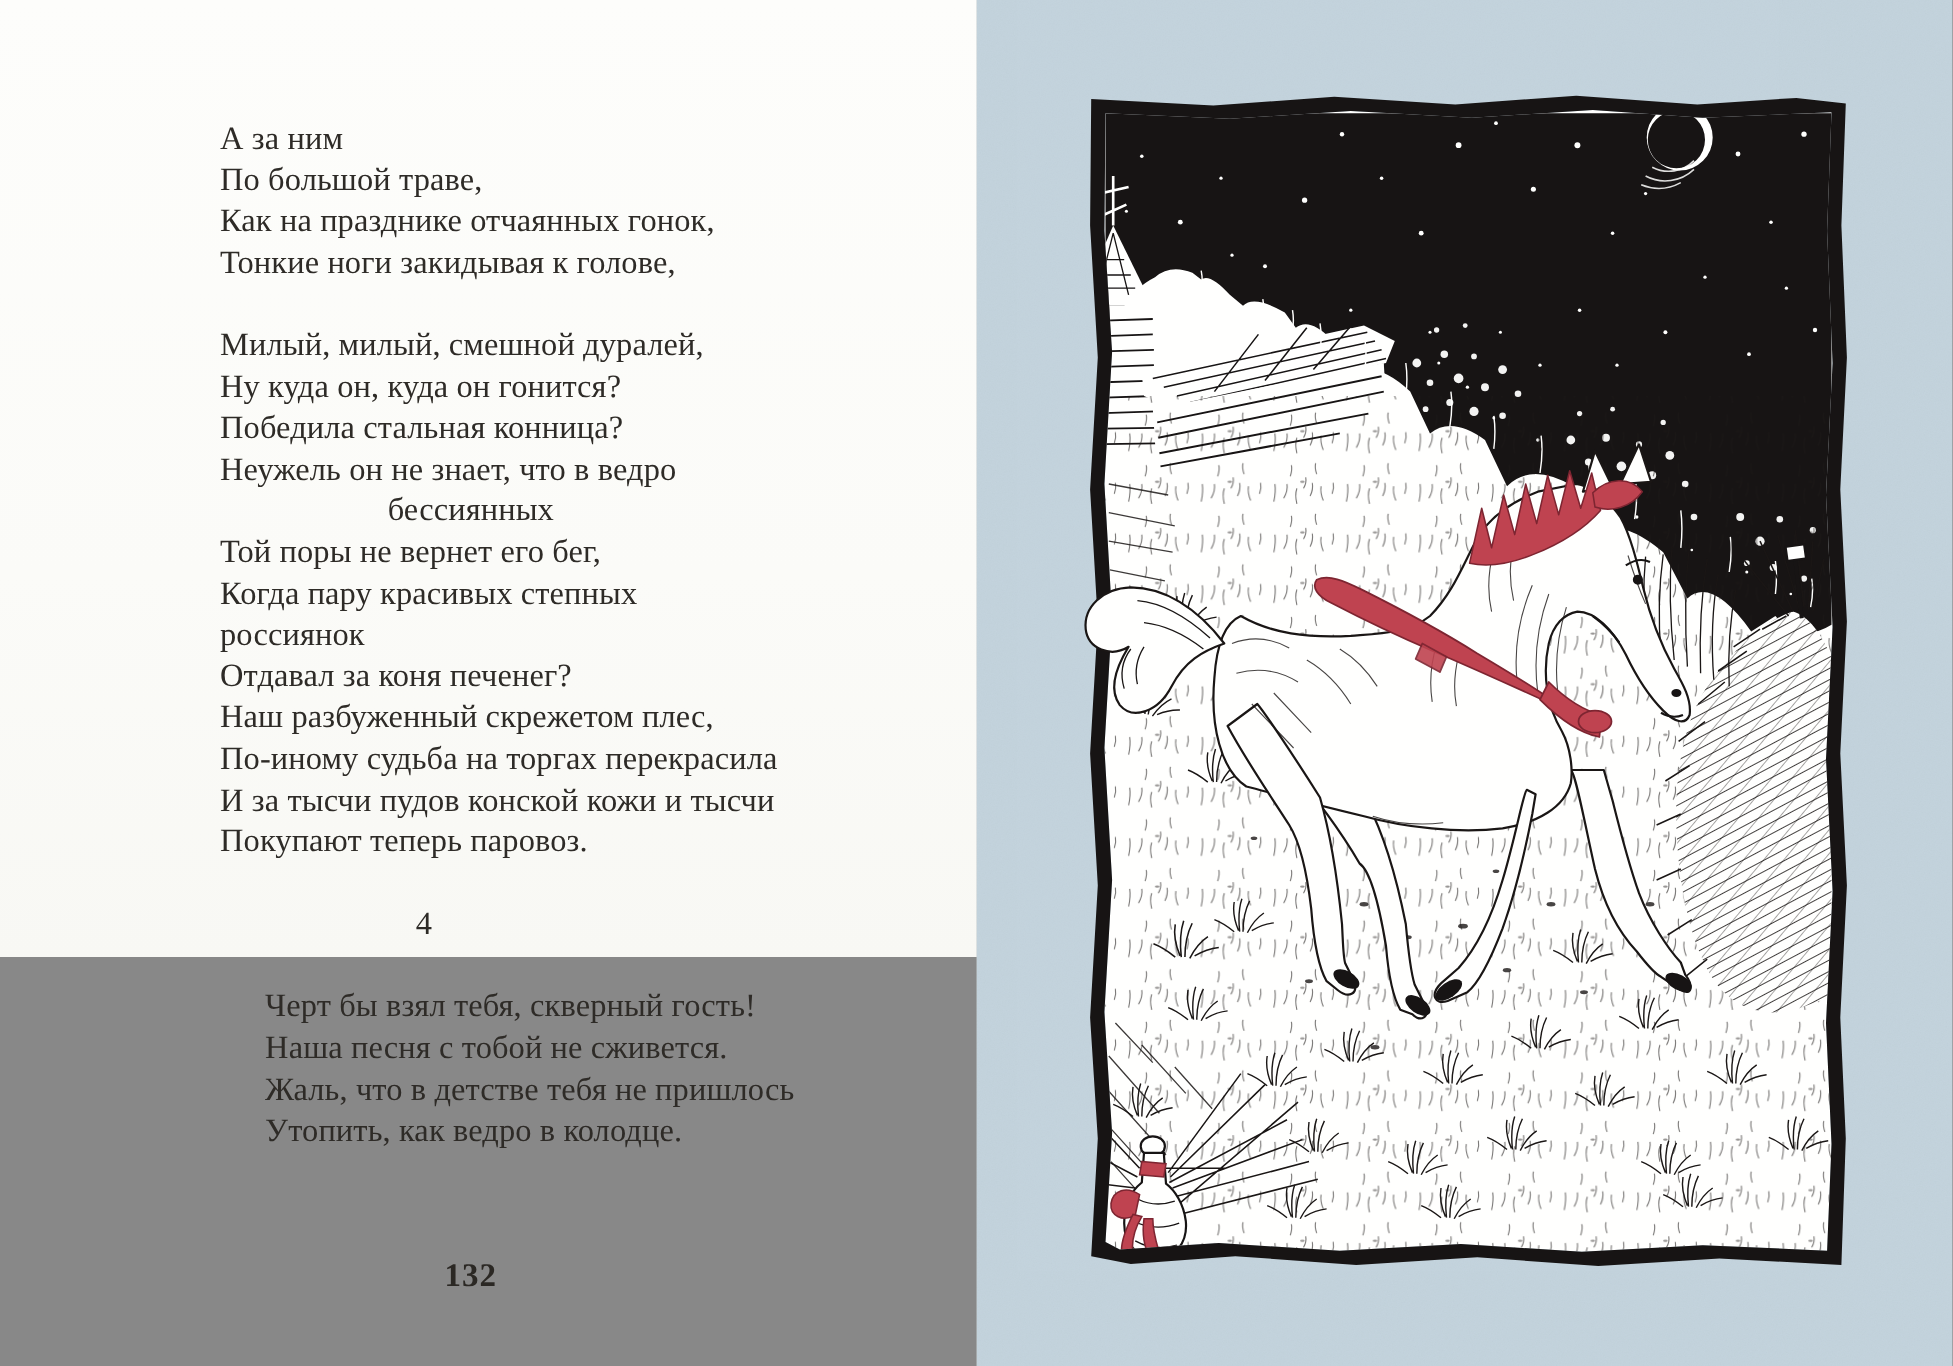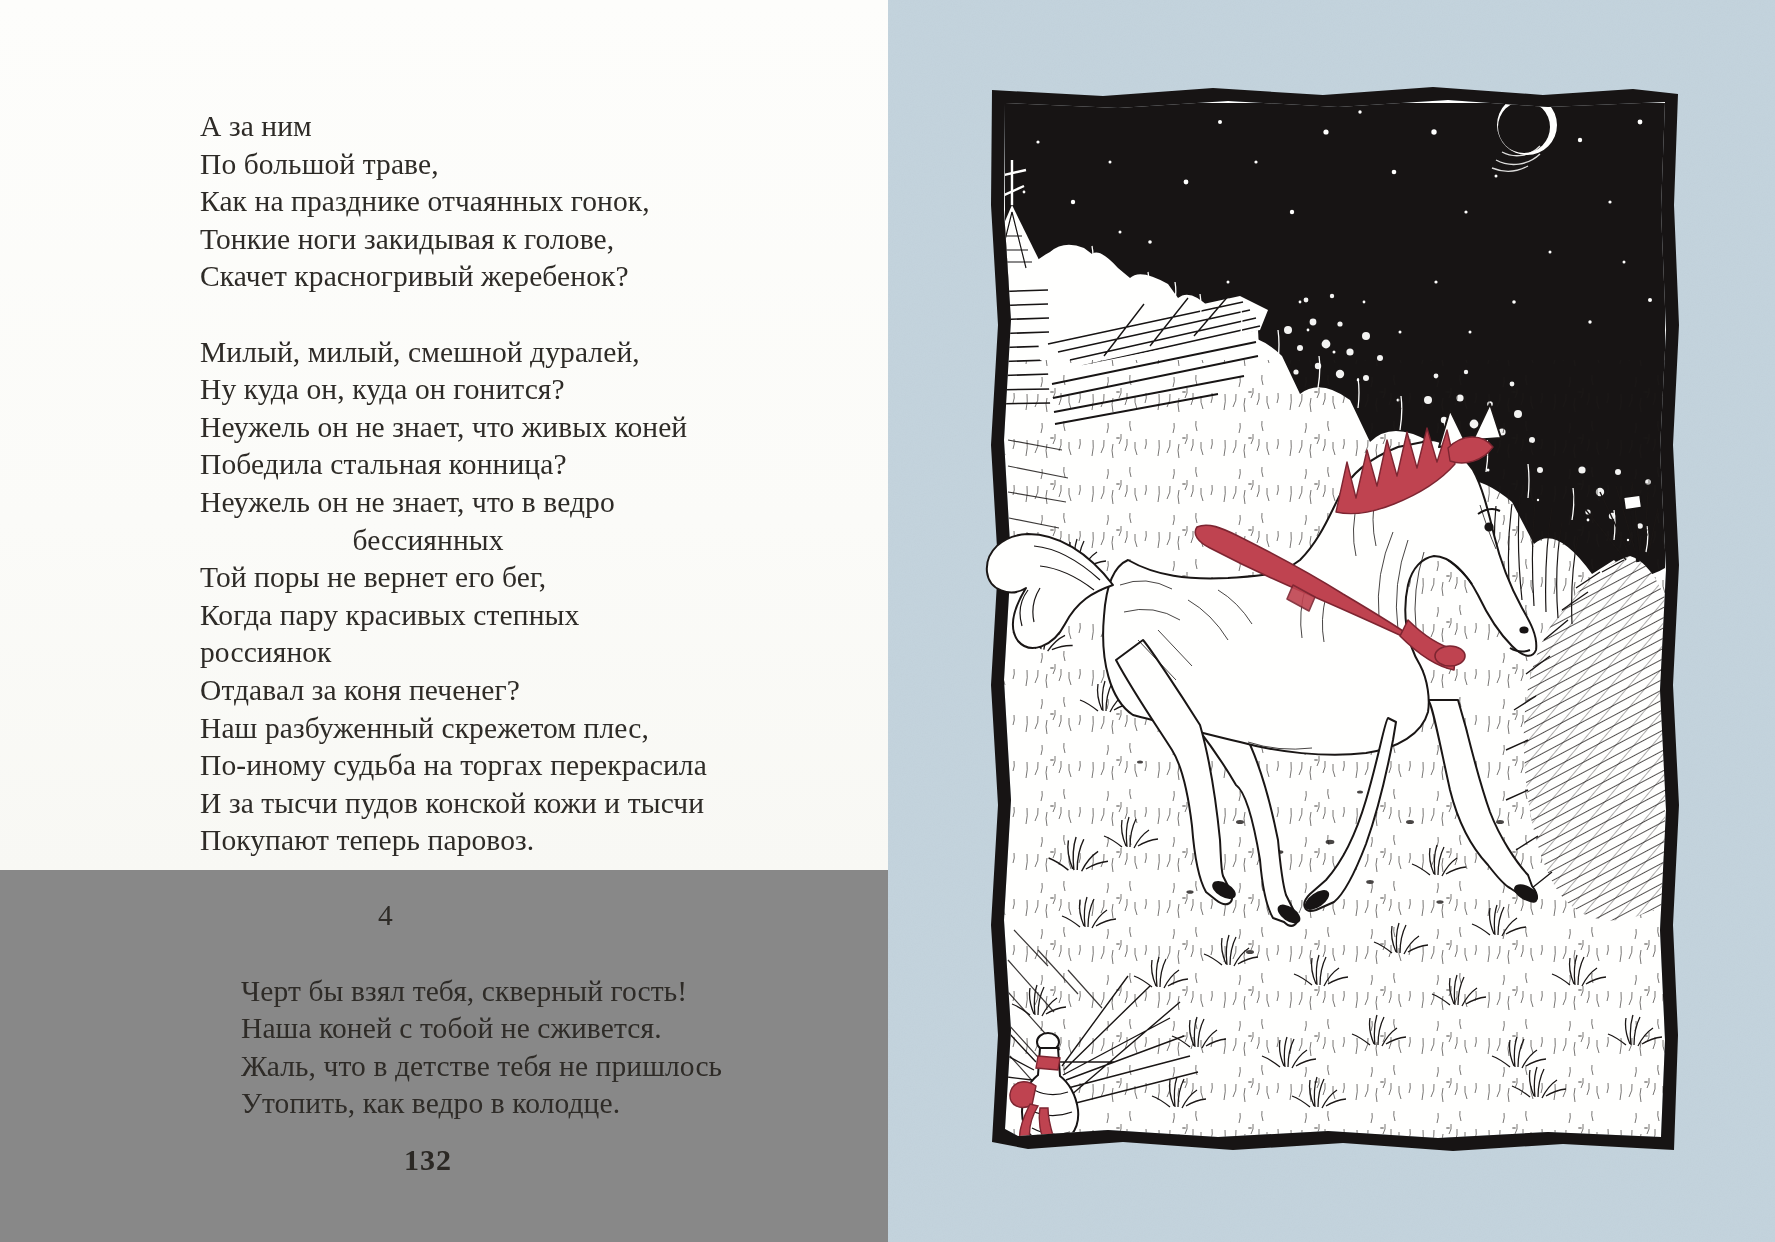--- a/index.html
+++ b/index.html
@@ -42,44 +42,42 @@
 
 <div class="book">
 
   <div class="page-left">
     <div class="poem">
         <div class="stanza">
           <div class="poem-line">А за ним</div>
           <div class="poem-line">По большой траве,</div>
           <div class="poem-line">Как на празднике отчаянных гонок,</div>
           <div class="poem-line">Тонкие ноги закидывая к голове,</div>
-          <div class="poem-line">Скачет красногривый жеребенок?</div>
         </div>
         <div class="stanza">
           <div class="poem-line">Милый, милый, смешной дуралей,</div>
           <div class="poem-line">Ну куда он, куда он гонится?</div>
-          <div class="poem-line">Неужель он не знает, что живых коней</div>
           <div class="poem-line">Победила стальная конница?</div>
           <div class="poem-line">Неужель он не знает, что в ведро</div>
           <div class="poem-line right">бессиянных</div>
           <div class="poem-line">Той поры не вернет его бег,</div>
           <div class="poem-line">Когда пару красивых степных</div>
           <div class="poem-line">россиянок</div>
           <div class="poem-line">Отдавал за коня печенег?</div>
           <div class="poem-line">Наш разбуженный скрежетом плес,</div>
           <div class="poem-line">По-иному судьба на торгах перекрасила</div>
           <div class="poem-line">И за тысчи пудов конской кожи и тысчи</div>
           <div class="poem-line">Покупают теперь паровоз.</div>
         </div>
         <div class="stanza">
           <div class="poem-line section">4</div>
         </div>
         <div class="stanza">
           <div class="poem-line">Черт бы взял тебя, скверный гость!</div>
-          <div class="poem-line">Наша коней с тобой не сживется.</div>
+          <div class="poem-line">Наша песня с тобой не сживется.</div>
           <div class="poem-line">Жаль, что в детстве тебя не пришлось</div>
           <div class="poem-line">Утопить, как ведро в колодце.</div>
         </div>
       </div>
     <div class="page-number">132</div>
   </div>
 
   <div class="page-right">
     <div class="edge-highlight"></div>
 

